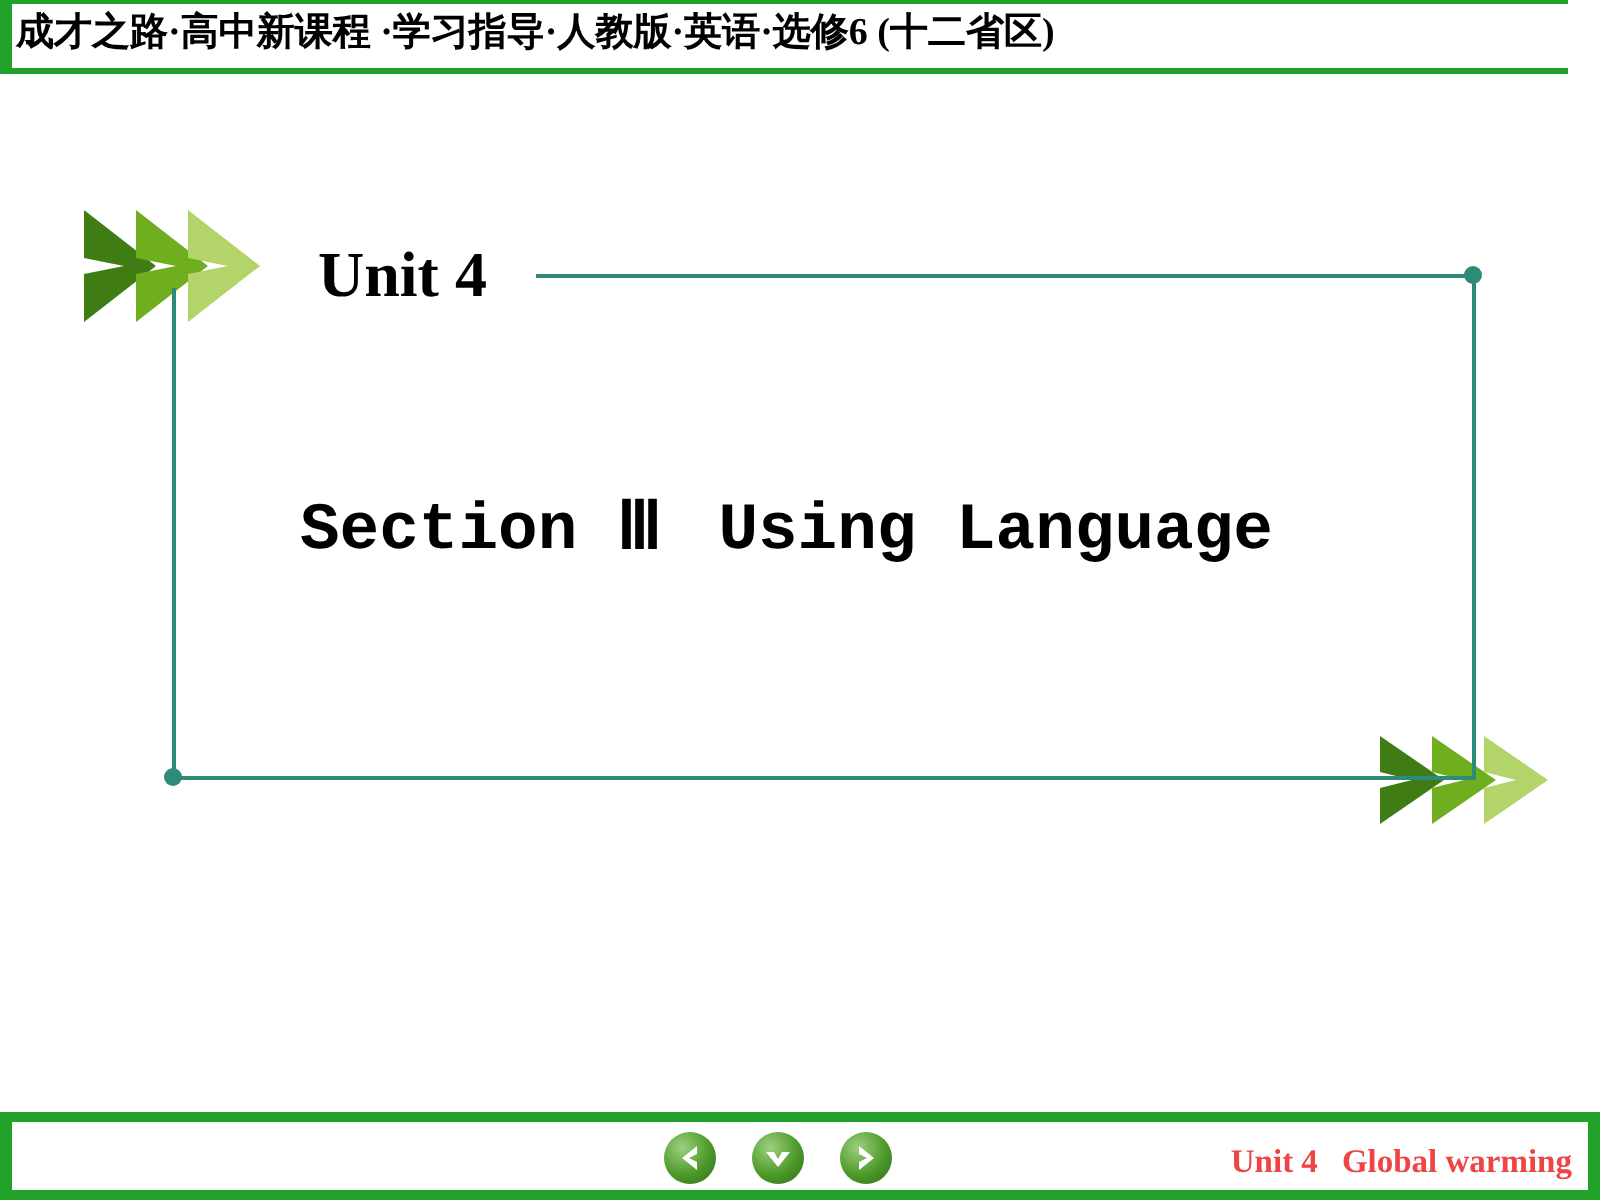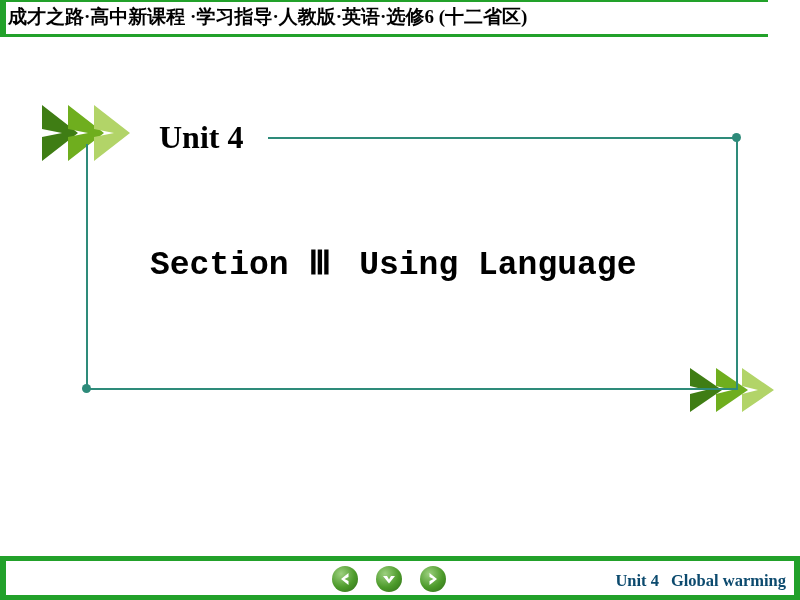--- a/index.html
+++ b/index.html
@@ -22,20 +22,21 @@
 
   
   .top-banner {
     position: absolute;
     left: 0;
     top: 0;
     width: 768px;
     height: 37px;
     background: #22a12a;
     overflow: hidden;
+    padding-left: 16px;
   }
   .top-banner-white {
     position: absolute;
     left: 6px;
     top: 2px;
     width: 788px;
     height: 32px;
     background: #ffffff;
   }
   .top-title {
@@ -68,21 +69,21 @@
     height: 34px;
     background: #ffffff;
   }
   .bottom-right-text {
     position: absolute;
     right: 14px;
     bottom: 9px;
     font-family: "Liberation Serif", serif;
     font-weight: bold;
     font-size: 16.5px;
-    color: #0c4a6e;
+    color: #ef4444;
     white-space: nowrap;
   }
   .bottom-right-text .unit {
     margin-right: 12px;
   }
 
   
   .navgroup {
     position: absolute;
     left: 332px;

